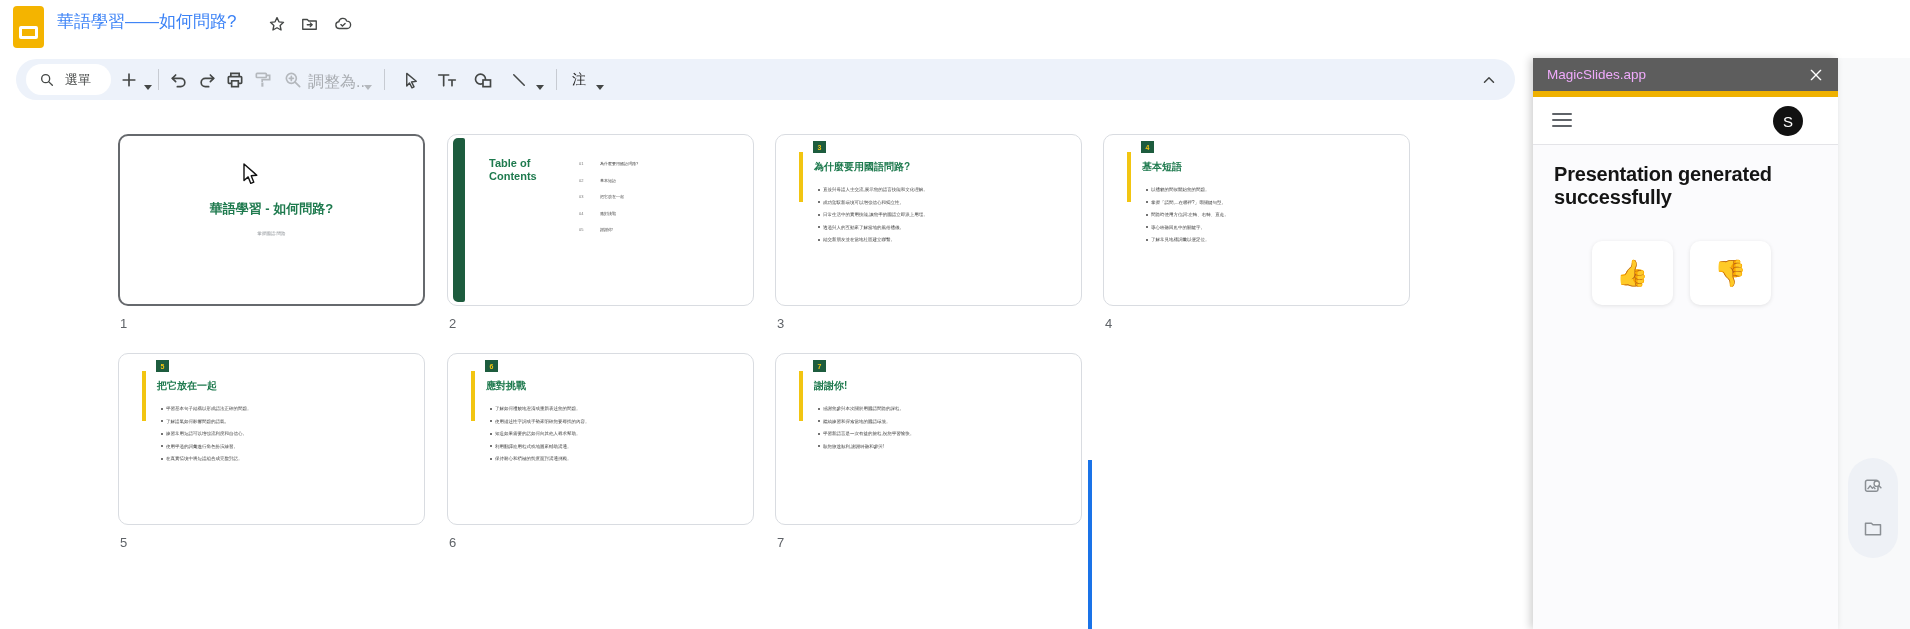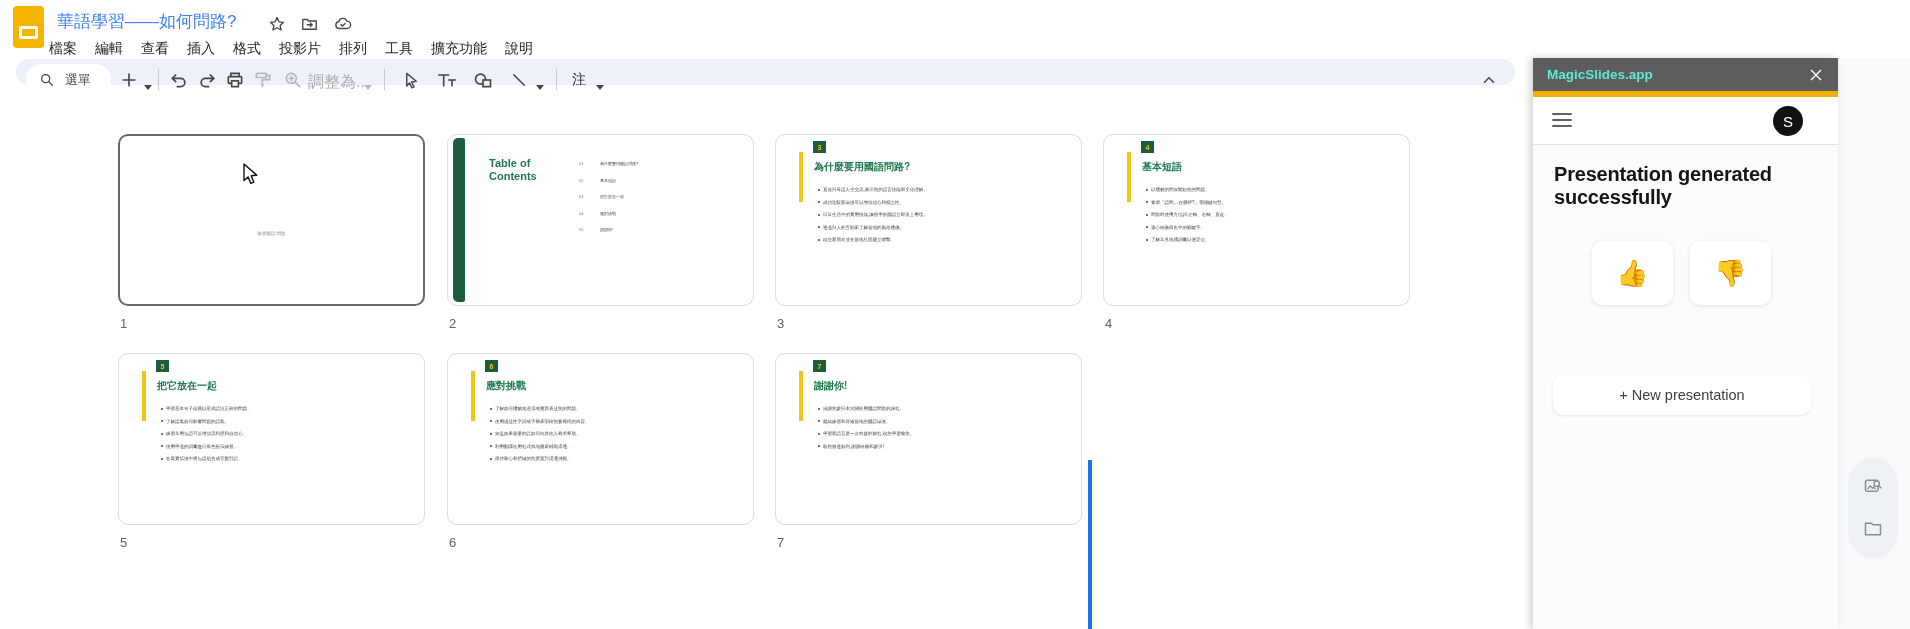--- a/index.html
+++ b/index.html
@@ -14,21 +14,21 @@
   .title-icons { position:absolute; left:268px; top:15px; display:flex; gap:14px; align-items:center; }
   .title-icons svg { display:block; }
   .menu-bar { position:absolute; left:40px; top:37px; display:flex; }
   .menu-item { font-size:14px; color:#1f1f1f; padding:2px 9px; border-radius:8px; cursor:pointer; line-height:18px; }
 
   .header-right { position:absolute; right:0; top:0; height:58px; }
   .caret { display:inline-block; width:0; height:0; border-left:4px solid transparent; border-right:4px solid transparent; border-top:5px solid #444746; }
   .caret.dis { border-top-color:#b4b8bd; }
 
   
-  .toolbar { position:absolute; left:16px; top:59px; width:1499px; height:26px; background:#edf2fa; border-radius:21px; z-index:4; }
+  .toolbar { position:absolute; left:16px; top:59px; width:1499px; height:41px; background:#edf2fa; border-radius:21px; z-index:4; }
   .tb-search { position:absolute; left:10px; top:5px; height:31px; border-radius:16px; background:#fff; display:flex; align-items:center; padding:0 20px 0 13px; gap:10px; cursor:pointer; }
   .tb-search .txt { font-size:13px; color:#444746; }
   .tb-item { position:absolute; top:8px; width:26px; height:26px; display:flex; align-items:center; justify-content:center; border-radius:4px; cursor:pointer; }
   .tb-caret { position:absolute; top:17px; cursor:pointer; }
   .tb-divider { position:absolute; top:10px; width:1px; height:21px; background:#c7cbd2; }
   .tb-label { position:absolute; top:13px; font-size:16px; color:#a9adb2; white-space:nowrap; }
   .tb-label.dark { color:#1f1f1f; font-size:14px; top:12px; cursor:pointer; }
 
   
   .canvas { position:absolute; left:0; top:100px; width:1533px; height:529px; background:#fff; }
@@ -46,21 +46,21 @@
   .content-title { position:absolute; left:38px; top:25px; font-size:10px; font-weight:bold; color:#1e7a4e; white-space:nowrap; }
   .content-bullets { position:absolute; left:41px; top:52px; right:10px; list-style:none; }
   .content-bullets li { position:relative; font-size:4.5px; line-height:5px; color:#444; margin-bottom:7.5px; padding-left:6px; white-space:nowrap; }
   .content-bullets li::before { content:""; position:absolute; left:1px; top:1.5px; width:2px; height:2px; border-radius:50%; background:#444; }
   .insert-line { position:absolute; left:1088px; top:360px; width:4px; height:178px; background:#1a73e8; }
   .mouse-cursor { position:absolute; left:243px; top:163px; z-index:20; pointer-events:none; }
 
   
   .ms-panel { position:absolute; left:1533px; top:58px; width:305px; height:571px; background:#fbfbfd; box-shadow:-3px 0 8px rgba(0,0,0,.18); z-index:6; }
   .ms-header { position:absolute; left:0; top:0; width:100%; height:33px; background:#5d5d5d; display:flex; align-items:center; padding:0 14px; }
-  .ms-header .name { color:#5eead4; font-size:13.5px; font-weight:bold; flex:1; }
+  .ms-header .name { color:#f0abfc; font-size:13.5px; font-weight:normal; flex:1; }
   .ms-yellow { position:absolute; left:0; top:33px; width:100%; height:6px; background:#efb100; }
   .ms-nav { position:absolute; left:0; top:39px; width:100%; height:48px; background:#fff; border-bottom:1px solid #e4e4e8; }
   .hamburger { position:absolute; left:19px; top:16px; width:20px; cursor:pointer; }
   .hamburger span { display:block; height:2px; background:#5f6368; margin-bottom:4px; border-radius:1px; }
   .ms-avatar { position:absolute; left:240px; top:9px; width:30px; height:30px; border-radius:50%; background:#111; color:#fff; font-size:15px; display:flex; align-items:center; justify-content:center; cursor:pointer; }
   .ms-heading { position:absolute; left:21px; top:105px; width:260px; font-size:20px; line-height:23px; font-weight:bold; color:#151515; letter-spacing:-.2px; }
   .thumb-card { position:absolute; top:183px; width:81px; height:64px; background:#fff; border-radius:10px; box-shadow:0 1px 4px rgba(0,0,0,.10); display:flex; align-items:center; justify-content:center; font-size:26px; cursor:pointer; }
   .ms-new-btn { position:absolute; left:20px; top:317px; width:258px; height:40px; background:#fff; border:none; border-radius:10px; box-shadow:0 1px 3px rgba(0,0,0,.08); font-size:14.5px; color:#3c4043; cursor:pointer; font-family:inherit; }
 
   
@@ -88,32 +88,20 @@
           <path d="M9 13h6M13 10.5L15.5 13 13 15.5" fill="none" stroke="#444746" stroke-width="1.8" stroke-linecap="round"></path>
         </svg>
       </span>
     <span>
         <svg width="20" height="18" viewBox="0 0 24 24">
           <path d="M7 18a4.5 4.5 0 0 1-.6-8.96A5.5 5.5 0 0 1 17 8.2 4 4 0 0 1 17.5 18z" fill="none" stroke="#444746" stroke-width="1.8" stroke-linejoin="round"></path>
           <path d="M9.2 12.8l2 2 3.6-3.6" fill="none" stroke="#444746" stroke-width="1.8" stroke-linecap="round"></path>
         </svg>
       </span>
   </div>
-  <div class="menu-bar" id="menu-bar">
-      <div class="menu-item">檔案</div>
-      <div class="menu-item">編輯</div>
-      <div class="menu-item">查看</div>
-      <div class="menu-item">插入</div>
-      <div class="menu-item">格式</div>
-      <div class="menu-item">投影片</div>
-      <div class="menu-item">排列</div>
-      <div class="menu-item">工具</div>
-      <div class="menu-item">擴充功能</div>
-      <div class="menu-item">說明</div>
-    </div>
 
   <div class="header-right">
     
     
     
     
     
     
   </div>
 </div>
@@ -198,20 +186,21 @@
   <div class="tb-item" style="left:1460px;">
     <svg width="18" height="18" viewBox="0 0 24 24">
         <path d="M6 15l6-6 6 6" fill="none" stroke="#444746" stroke-width="2" stroke-linecap="round" stroke-linejoin="round"></path>
       </svg>
   </div>
 </div>
 
 <div class="canvas">
   <div id="slides-grid">
       <div class="slide-card selected" style="left: 118px; top: 34px;">
+        <div class="ts-title">華語學習 - 如何問路?</div>
         <div class="ts-sub">掌握國語:問路</div>
       </div>
       <div class="slide-number" style="left: 120px; top: 216px;">1</div>
       <div class="slide-card" style="left: 447px; top: 34px;">
         <div class="toc-band"></div>
         <div class="toc-heading">Table of Contents</div>
         <div class="toc-item-idx" style="left: 131px; top: 26px;">01</div>
         <div class="toc-item-lbl" style="left: 152px; top: 26px;">為什麼要用國語問路?</div>
         <div class="toc-item-idx" style="left: 131px; top: 42.5px;">02</div>
         <div class="toc-item-lbl" style="left: 152px; top: 42.5px;">基本短語</div>
@@ -315,21 +304,20 @@
       </div>
     <div class="ms-avatar">S</div>
   </div>
   <div class="ms-heading">Presentation generated successfully</div>
   <div class="thumb-card" style="left:59px;">
     <span>👍</span>
   </div>
   <div class="thumb-card" style="left:157px;">
     <span>👎</span>
   </div>
-  <button class="ms-new-btn">+ New presentation</button>
 </div>
 
 <div class="right-strip">
   <div class="strip-pill">
     <span class="sicon">
       <svg width="20" height="20" viewBox="0 0 24 24">
           <rect x="3" y="4" width="15" height="13" rx="2" fill="none" stroke="#8a8f94" stroke-width="1.8"></rect>
           <path d="M5.5 14.5l3.2-4 2.6 3.1 1.5-1.8 2 2.7" fill="none" stroke="#8a8f94" stroke-width="1.6" stroke-linejoin="round"></path>
           <circle cx="16.5" cy="8" r="3.2" fill="#f8f9fa" stroke="#8a8f94" stroke-width="1.6"></circle>
           <path d="M19 10.5L21.5 13" stroke="#8a8f94" stroke-width="1.8" stroke-linecap="round"></path>

